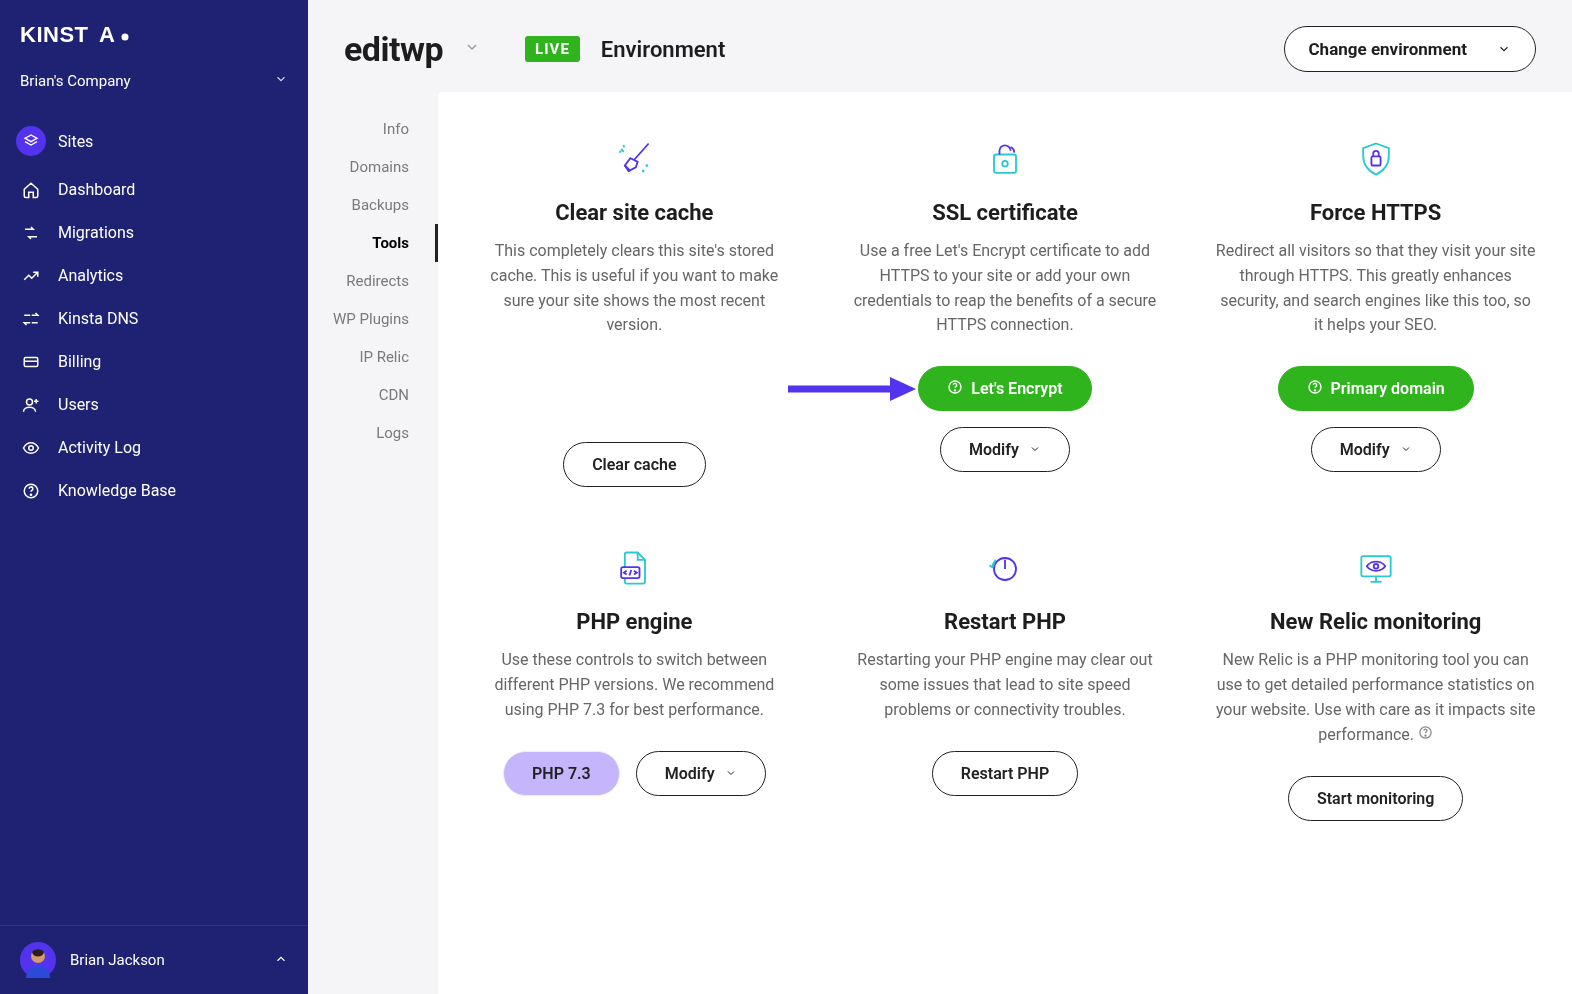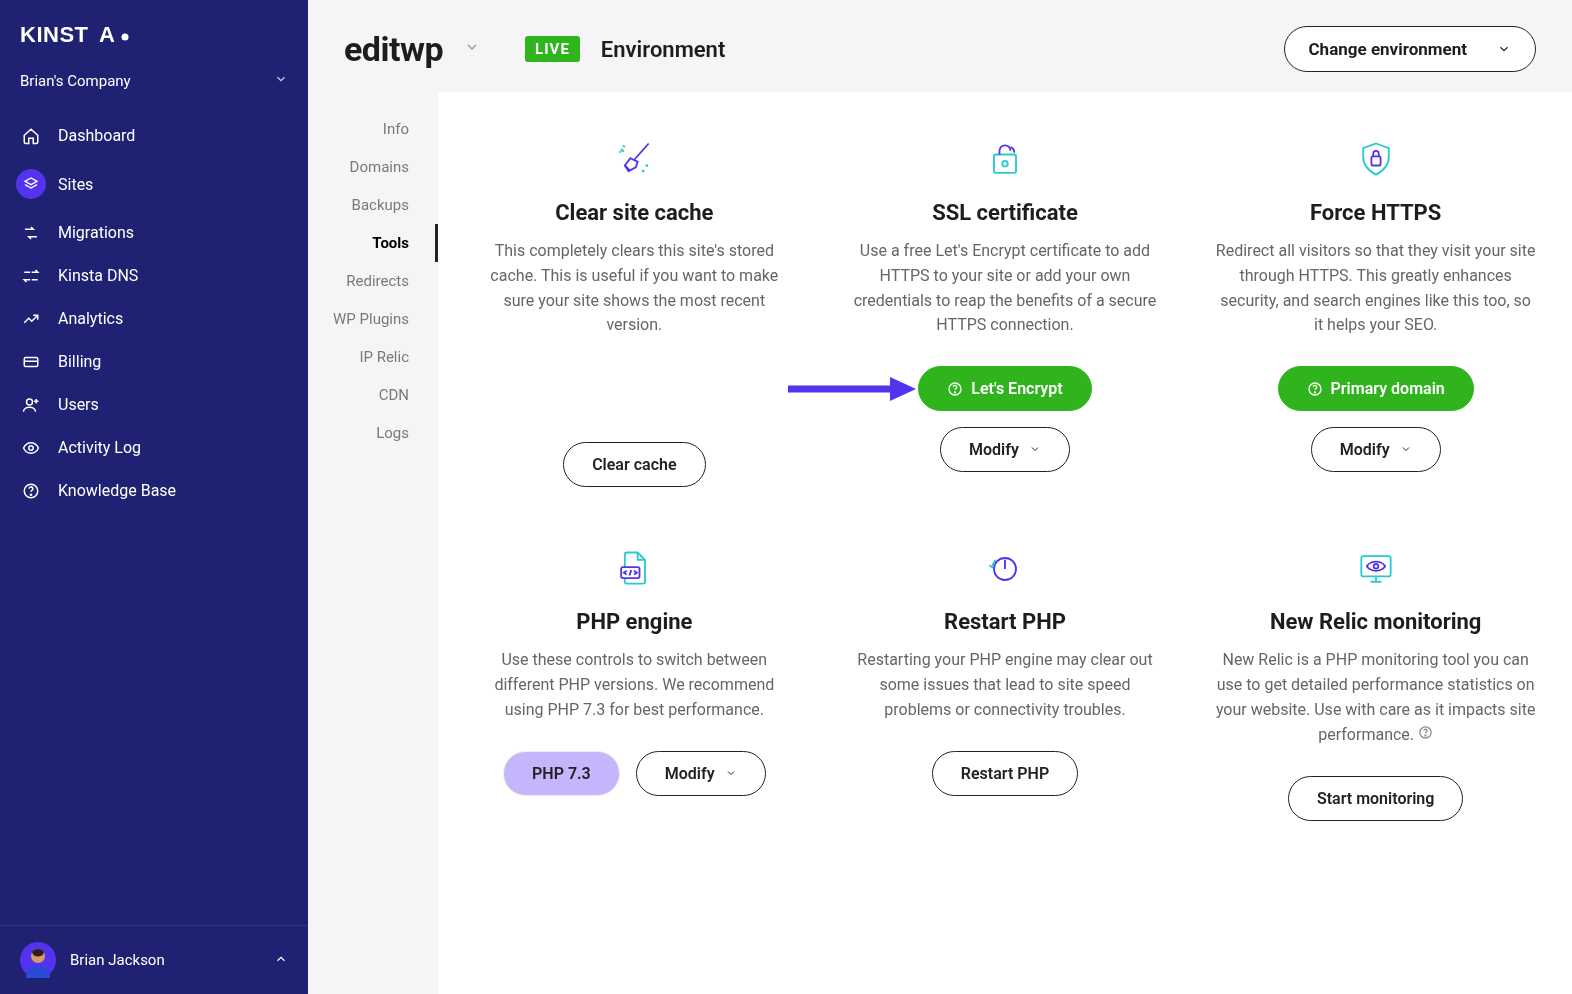--- a/index.html
+++ b/index.html
@@ -44,21 +44,21 @@
   .subnav{width:130px;flex-shrink:0;padding:18px 0;}
   .subnav-item{text-align:right;padding:10px 26px 10px 0;font-size:15px;color:var(--muted);cursor:pointer;border-right:3px solid transparent;}
   .subnav-item.active{color:#000;font-weight:700;border-right-color:#222;}
   .panel{flex:1;background:#fff;border-radius:4px 0 0 0;overflow:auto;padding:46px 16px 40px 16px;}
   .cards{display:grid;grid-template-columns:repeat(3,1fr);gap:60px 10px;}
   .card{display:flex;flex-direction:column;align-items:center;text-align:center;padding:0 10px;position:relative;}
   .card-icon{height:44px;display:flex;align-items:center;justify-content:center;margin-bottom:18px;}
   .card-title{font-size:22px;font-weight:700;margin-bottom:14px;}
   .card-desc{font-size:16px;line-height:1.55;color:#666;margin-bottom:28px;max-width:320px;white-space:pre-line;}
   .card-actions{display:flex;flex-direction:column;align-items:center;gap:16px;}
-  .btn{border-radius:999px;padding:12px 28px;font-size:16px;font-weight:600;display:inline-flex;align-items:center;gap:8px;cursor:pointer;border:1.5px solid #222;background:#fff;color:#222;}
+  .btn{border-radius:999px;padding:12px 28px;font-size:16px;font-weight:600;display:inline-flex;gap:8px;cursor:pointer;border:1.5px solid #222;background:#fff;color:#222;}
   .btn.green{background:var(--green);border-color:var(--green);color:#fff;}
   .btn.chip{background:#c4b5fd;border-color:#eee;color:#222;cursor:default;font-weight:600;}
   .btn .bhelp{display:inline-flex;}
   .btn .bchev{margin-left:2px;}
   .arrow-annotation{position:absolute;left:-140px;top:3px;}
 </style>
 </head>
 <body>
 
 <div class="app">
@@ -74,61 +74,61 @@
         </svg>
     </div>
     <div class="company-row">
       <span>Brian's Company</span>
       <span class="chev"><svg width="14" height="14" viewBox="0 0 24 24" fill="none" stroke="#fff" stroke-width="2">
             <polyline points="6 9 12 15 18 9"></polyline>
           </svg></span>
     </div>
 
     <div class="nav">
-      <div class="nav-item">
-        <span class="icon">
-            <svg width="18" height="18" viewBox="0 0 24 24" fill="none" stroke="#fff" stroke-width="2">
-              <path d="M3 11 12 3l9 8v9a2 2 0 0 1-2 2h-4v-7h-6v7H5a2 2 0 0 1-2-2z"></path>
-            </svg>
-          </span>
-        <span>Dashboard</span>
-      </div>
       <div class="nav-item active">
         <span class="icon">
             <svg width="16" height="16" viewBox="0 0 24 24" fill="none" stroke="#fff" stroke-width="2">
               <polygon points="12 3 3 8 12 13 21 8 12 3"></polygon>
               <polyline points="3 13 12 18 21 13"></polyline>
             </svg>
           </span>
         <span>Sites</span>
       </div>
       <div class="nav-item">
         <span class="icon">
             <svg width="18" height="18" viewBox="0 0 24 24" fill="none" stroke="#fff" stroke-width="2">
+              <path d="M3 11 12 3l9 8v9a2 2 0 0 1-2 2h-4v-7h-6v7H5a2 2 0 0 1-2-2z"></path>
+            </svg>
+          </span>
+        <span>Dashboard</span>
+      </div>
+      <div class="nav-item">
+        <span class="icon">
+            <svg width="18" height="18" viewBox="0 0 24 24" fill="none" stroke="#fff" stroke-width="2">
               <path d="M4 7h11l-3-3M20 17H9l3 3"></path>
             </svg>
           </span>
         <span>Migrations</span>
-      </div>
-      <div class="nav-item">
-        <span class="icon">
-            <svg width="18" height="18" viewBox="0 0 24 24" fill="none" stroke="#fff" stroke-width="2">
-              <path d="M3 7h8M13 7h8l-3-3M21 17H13M11 17H3l3 3"></path>
-            </svg>
-          </span>
-        <span>Kinsta DNS</span>
       </div>
       <div class="nav-item">
         <span class="icon">
             <svg width="18" height="18" viewBox="0 0 24 24" fill="none" stroke="#fff" stroke-width="2">
               <polyline points="3 17 9 11 13 15 21 7"></polyline>
               <polyline points="15 7 21 7 21 13"></polyline>
             </svg>
           </span>
         <span>Analytics</span>
+      </div>
+      <div class="nav-item">
+        <span class="icon">
+            <svg width="18" height="18" viewBox="0 0 24 24" fill="none" stroke="#fff" stroke-width="2">
+              <path d="M3 7h8M13 7h8l-3-3M21 17H13M11 17H3l3 3"></path>
+            </svg>
+          </span>
+        <span>Kinsta DNS</span>
       </div>
       <div class="nav-item">
         <span class="icon">
             <svg width="18" height="18" viewBox="0 0 24 24" fill="none" stroke="#fff" stroke-width="2">
               <rect x="3" y="6" width="18" height="12" rx="2"></rect>
               <line x1="3" y1="11" x2="21" y2="11"></line>
             </svg>
           </span>
         <span>Billing</span>
       </div>

